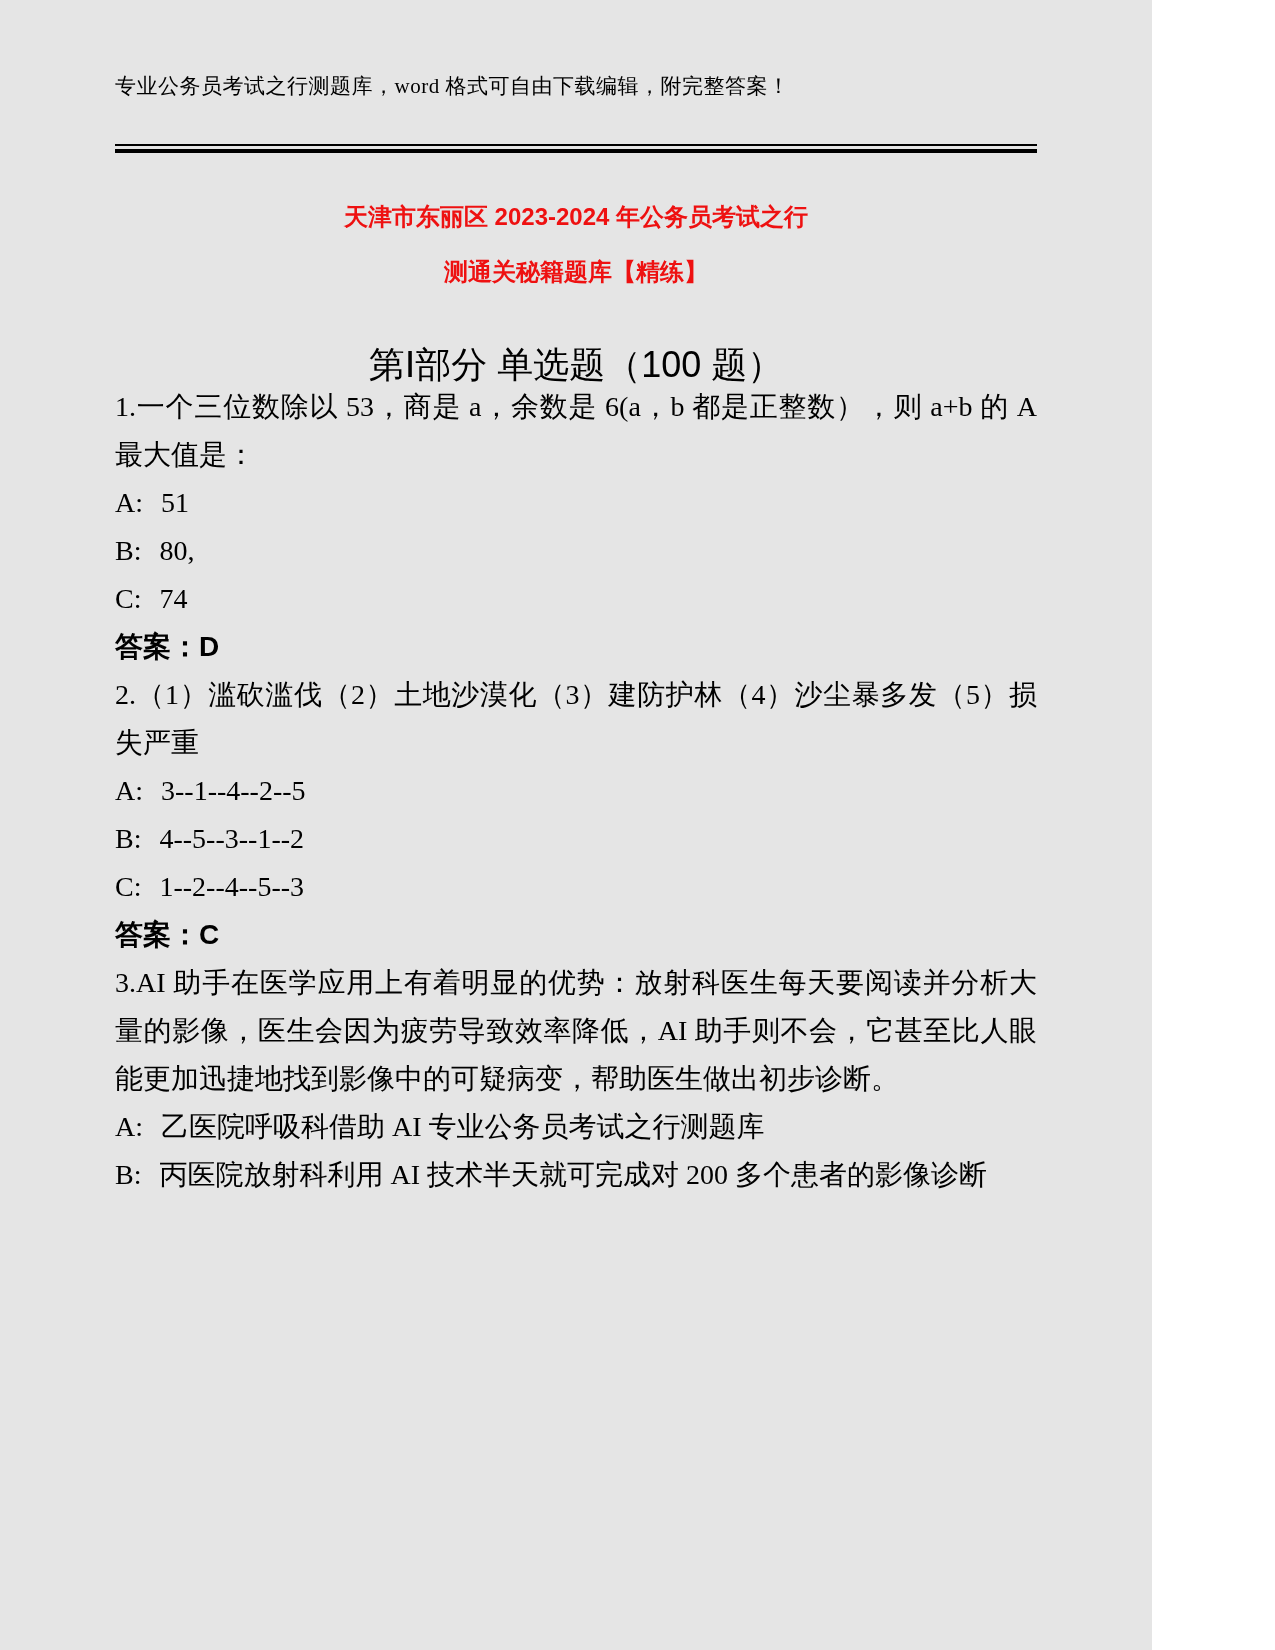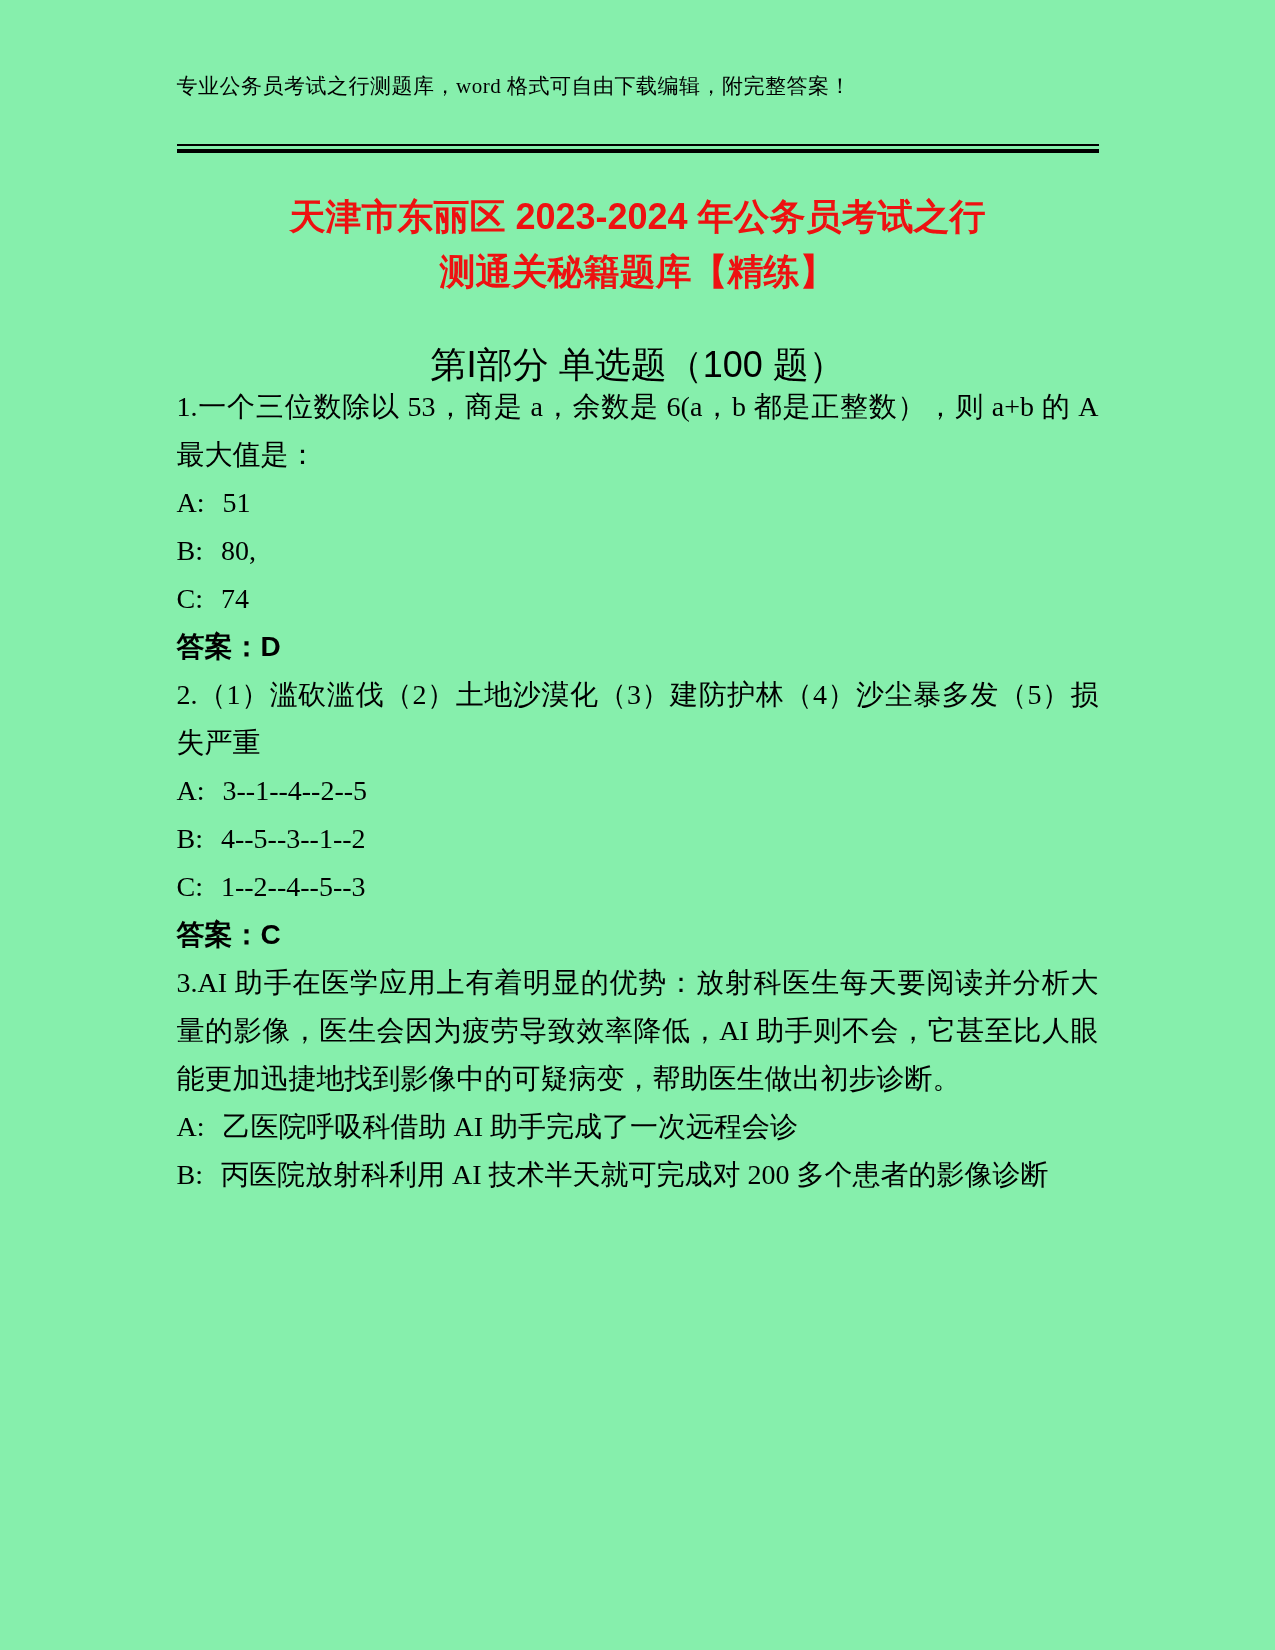--- a/index.html
+++ b/index.html
@@ -4,24 +4,24 @@
 <style>
   html, body { margin: 0; padding: 0; }
   body {
     width: 1275px;
     height: 1650px;
     background: #ffffff;
     color: #000000;
     font-family: "Liberation Serif", "DejaVu Serif", serif;
   }
   .page {
-    width: 1275px;
+    width: 1152px;
     height: 1650px;
     overflow: hidden;
-    background: #86efac;
+    background: #e5e5e5;
   }
   .content {
     width: 922px;
     margin: 0 auto;
     padding-top: 72px;
   }
   .header-note {
     font-size: 21px;
     line-height: 28px;
     letter-spacing: 0.5px;
@@ -30,21 +30,21 @@
     margin-top: 44px;
     height: 3px;             
     border-top: 2px solid #000;
     border-bottom: 4px solid #000;
   }
   .doc-title {
     margin: 36px 0 0 0;
     text-align: center;
     font-family: "Liberation Sans", "DejaVu Sans", sans-serif;
     font-weight: bold;
-    font-size: 36px;
+    font-size: 24px;
     line-height: 55px;
     color: #ee1111;
   }
   .doc-title .title-line { display: block; }
   .section-heading {
     margin: 48px 0 0 0;
     text-align: center;
     font-family: "Liberation Sans", "DejaVu Sans", sans-serif;
     font-weight: normal;
     font-size: 36px;
@@ -116,21 +116,21 @@
         <span class="opt-label">C:</span><span class="opt-text">1--2--4--5--3</span>
       </p>
       <p class="answer">
         <span>答案：</span><span>C</span>
       </p>
     </section>
 
     <section class="question">
       <p class="q-text">3.AI 助手在医学应用上有着明显的优势：放射科医生每天要阅读并分析大量的影像，医生会因为疲劳导致效率降低，AI 助手则不会，它甚至比人眼能更加迅捷地找到影像中的可疑病变，帮助医生做出初步诊断。</p>
       <p class="option">
-        <span class="opt-label">A:</span><span class="opt-text">乙医院呼吸科借助 AI 助手完成了一次远程会诊</span>
+        <span class="opt-label">A:</span><span class="opt-text">乙医院呼吸科借助 AI 专业公务员考试之行测题库</span>
       </p>
       <p class="option">
         <span class="opt-label">B:</span><span class="opt-text">丙医院放射科利用 AI 技术半天就可完成对 200 多个患者的影像诊断</span>
       </p>
     </section>
 
   </div>
 </div>
 
 </body></html>

